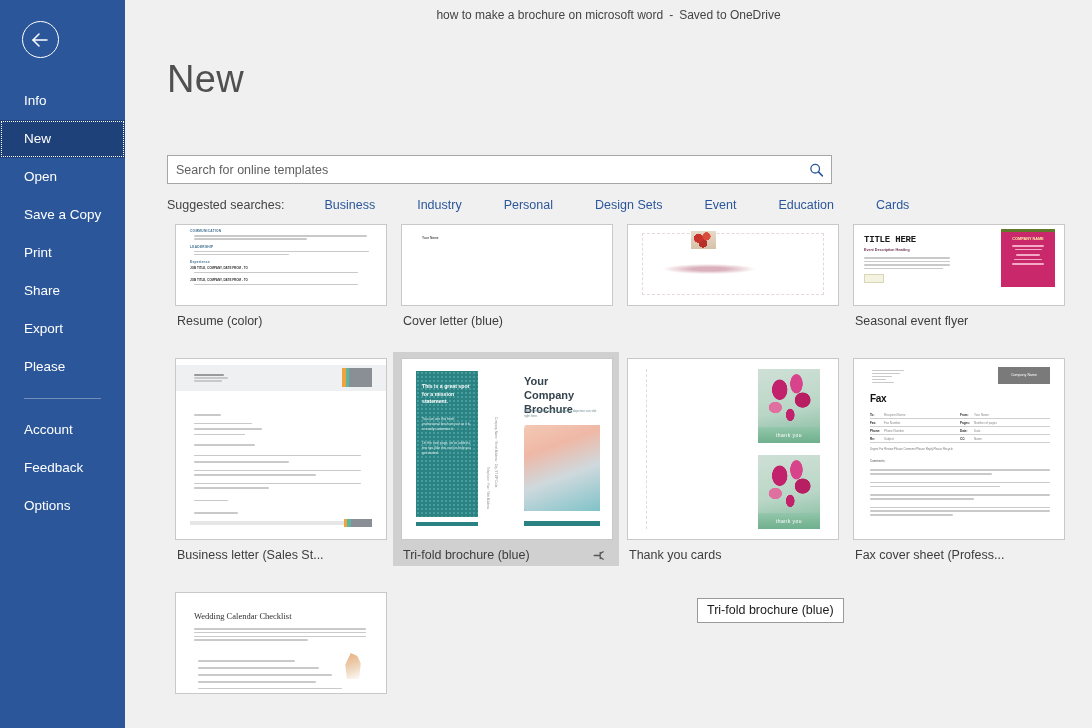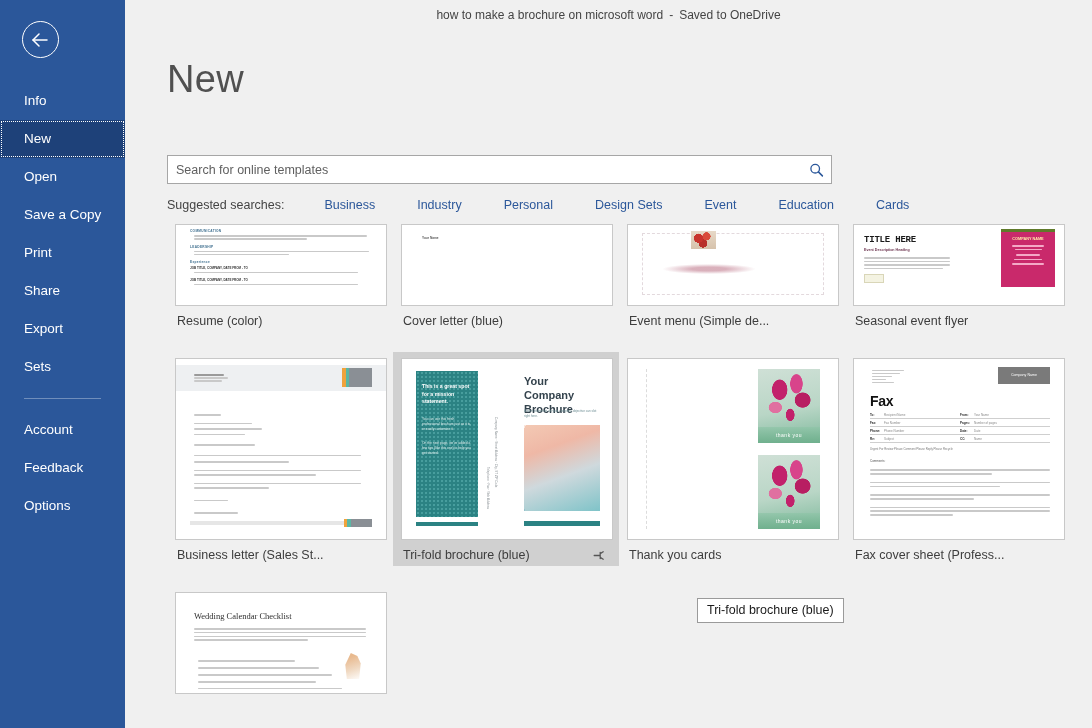--- a/index.html
+++ b/index.html
@@ -251,21 +251,21 @@
     position:absolute; left:0; right:0; bottom:0; height:16px;
     background: linear-gradient(180deg, rgba(143,197,168,.72), rgba(110,175,140,.92));
     color:#ffffff; font-size:5px; text-align:center; line-height:16px; letter-spacing:.5px;
   }
   .ty-dash { position:absolute; left:18px; top:10px; bottom:10px; border-left:1px dashed #dcdcdc; }
 
   
   .fx-addr { position:absolute; left:18px; top:9px; width:32px; }
   .fx-box { position:absolute; right:14px; top:8px; width:52px; height:17px; background:#7a7a7a; }
   .fx-box span { color:#ffffff; font-size:3.6px; display:block; text-align:center; line-height:17px;}
-  .fx-fax { position:absolute; left:16px; top:34px; font-size:14px; font-weight:bold; color:#111111; letter-spacing:-0.3px;}
+  .fx-fax { position:absolute; left:16px; top:34px; font-size:10px; font-weight:bold; color:#111111; letter-spacing:-0.3px;}
   .fx-tbl { position:absolute; left:16px; right:14px; top:52px; }
   .fx-tr { display:flex; border-bottom:.5px solid #cfcfcf; padding:1.5px 0; }
   .fx-k { width:14px; font-size:3px; font-weight:bold; color:#2a2a2a;}
   .fx-v { flex:1; font-size:3px; color:#8a8a8a;}
   .fx-chk { position:absolute; left:16px; right:14px; top:88px; font-size:2.8px; color:#7a7a7a; display:flex; gap:7px;}
 
   
   .wc-title { position:absolute; left:18px; top:18px; font-family:"Liberation Serif", serif; font-size:8.5px; color:#2f2f2f;}
   .wc-dog { position:absolute; right:22px; bottom:14px; width:22px; height:26px;
     background: linear-gradient(160deg,#e8b98e 20%, #f0d9c2 60%, #ffffff 100%);
@@ -299,21 +299,21 @@
     </div>
 
     <div class="nav">
       <div class="nav-item"><span>Info</span></div>
       <div class="nav-item selected"><span>New</span></div>
       <div class="nav-item"><span>Open</span></div>
       <div class="nav-item"><span>Save a Copy</span></div>
       <div class="nav-item"><span>Print</span></div>
       <div class="nav-item"><span>Share</span></div>
       <div class="nav-item"><span>Export</span></div>
-      <div class="nav-item"><span>Sets</span></div>
+      <div class="nav-item"><span>Please</span></div>
 
       <div class="nav-sep"></div>
 
       <div class="nav-item"><span>Account</span></div>
       <div class="nav-item"><span>Feedback</span></div>
       <div class="nav-item"><span>Options</span></div>
     </div>
   </div>
 
   <div class="main">
@@ -385,21 +385,20 @@
 
         <div class="tcell">
           <div class="tcell-inner">
             <div class="thumb-frame h-row1">
               <div class="art">
                 <div class="em-dash"></div>
                 <div class="em-img"></div>
                 <div class="em-swirl"></div>
               </div>
             </div>
-            <div class="caption">Event menu (Simple de...</div>
           </div>
         </div>
 
         <div class="tcell">
           <div class="tcell-inner">
             <div class="thumb-frame h-row1">
               <div class="art">
                 <div class="sef-topbar"></div>
                 <div class="sef-box">
                   <div class="sef-cn">COMPANY NAME</div>

